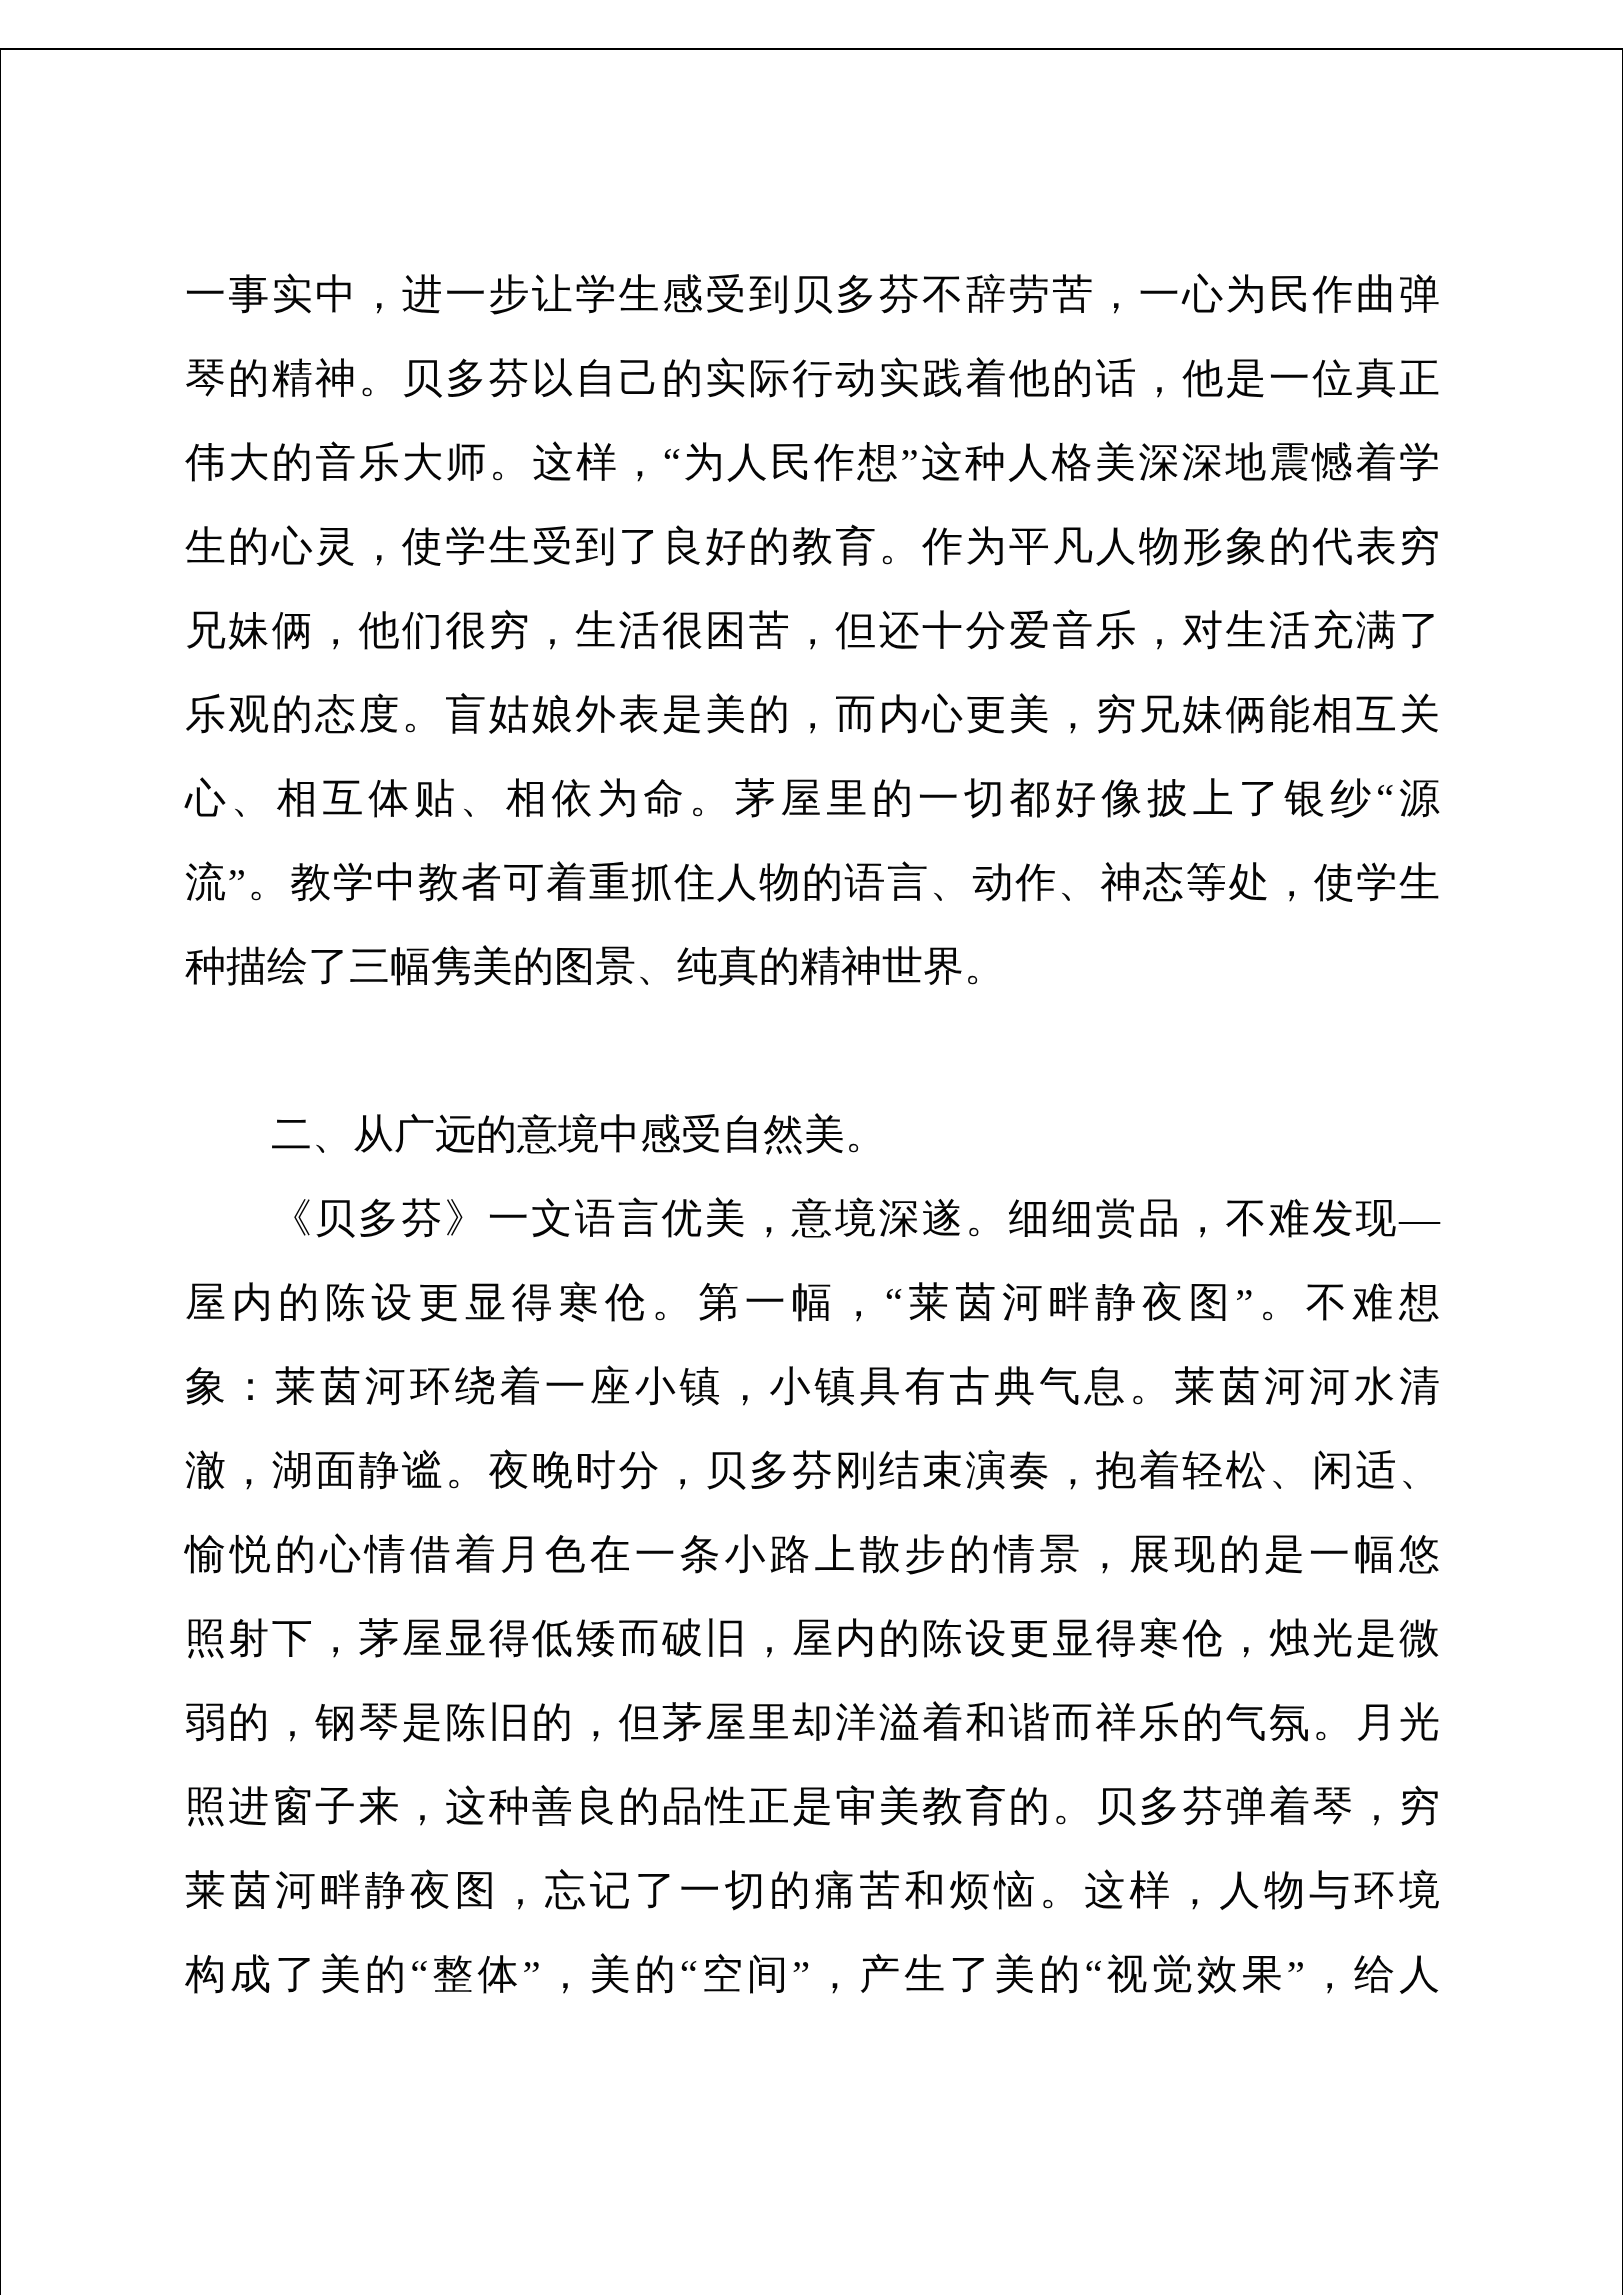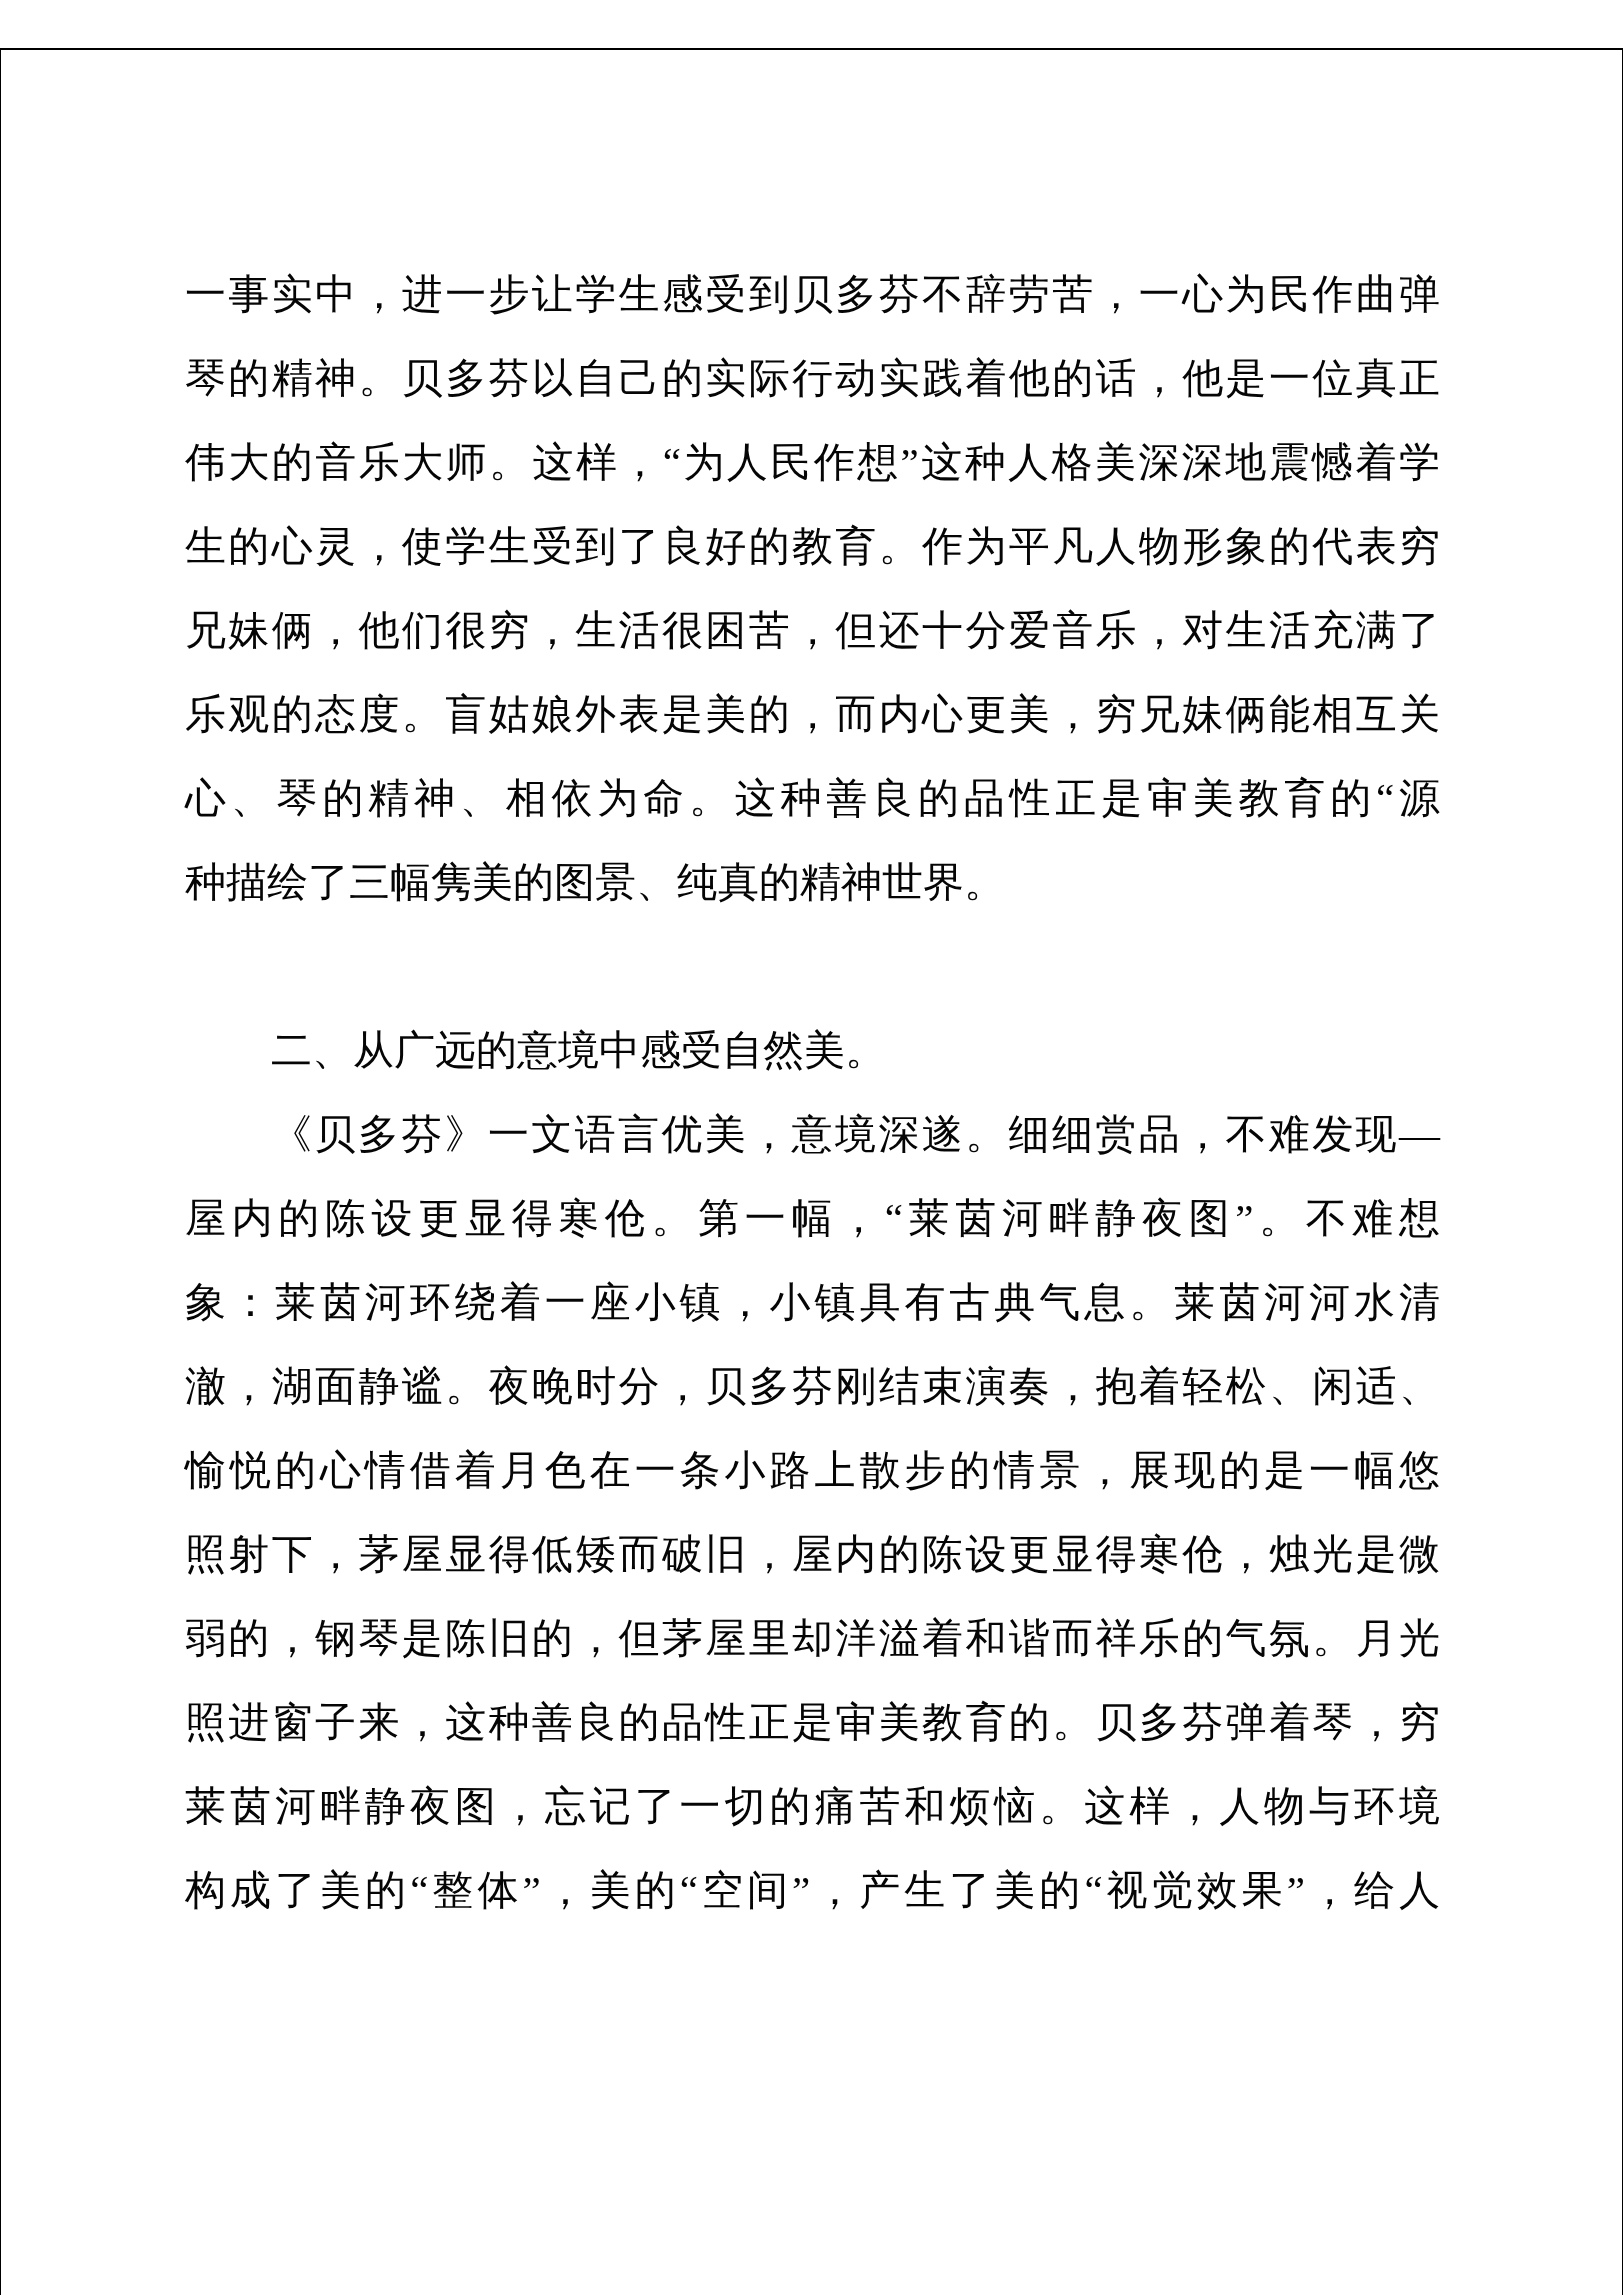--- a/index.html
+++ b/index.html
@@ -44,21 +44,22 @@
 <body>
 
 <div class="page">
   <div class="text-block">
     <div class="ln j">一事实中，进一步让学生感受到贝多芬不辞劳苦，一心为民作曲弹</div>
     <div class="ln j">琴的精神。贝多芬以自己的实际行动实践着他的话，他是一位真正</div>
     <div class="ln j">伟大的音乐大师。这样，“为人民作想”这种人格美深深地震憾着学</div>
     <div class="ln j">生的心灵，使学生受到了良好的教育。作为平凡人物形象的代表穷</div>
     <div class="ln j">兄妹俩，他们很穷，生活很困苦，但还十分爱音乐，对生活充满了</div>
     <div class="ln j">乐观的态度。盲姑娘外表是美的，而内心更美，穷兄妹俩能相互关</div>
-    <div class="ln j">心、琴的精神、相依为命。这种善良的品性正是审美教育的“源</div>
+    <div class="ln j">心、相互体贴、相依为命。茅屋里的一切都好像披上了银纱“源</div>
+    <div class="ln j">流”。教学中教者可着重抓住人物的语言、动作、神态等处，使学生</div>
     <div class="ln">种描绘了三幅隽美的图景、纯真的精神世界。</div>
     <div class="ln blank"></div>
     <div class="ln ind">二、从广远的意境中感受自然美。</div>
     <div class="ln ind j">《贝多芬》一文语言优美，意境深遂。细细赏品，不难发现—</div>
     <div class="ln j">屋内的陈设更显得寒伧。第一幅，“莱茵河畔静夜图”。不难想</div>
     <div class="ln j">象：莱茵河环绕着一座小镇，小镇具有古典气息。莱茵河河水清</div>
     <div class="ln j">澈，湖面静谧。夜晚时分，贝多芬刚结束演奏，抱着轻松、闲适、</div>
     <div class="ln j">愉悦的心情借着月色在一条小路上散步的情景，展现的是一幅悠</div>
     <div class="ln j">照射下，茅屋显得低矮而破旧，屋内的陈设更显得寒伧，烛光是微</div>
     <div class="ln j">弱的，钢琴是陈旧的，但茅屋里却洋溢着和谐而祥乐的气氛。月光</div>

